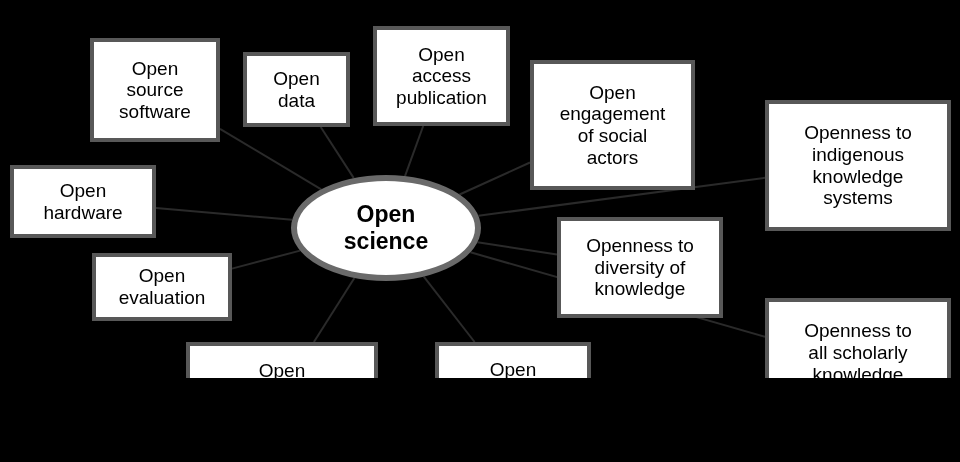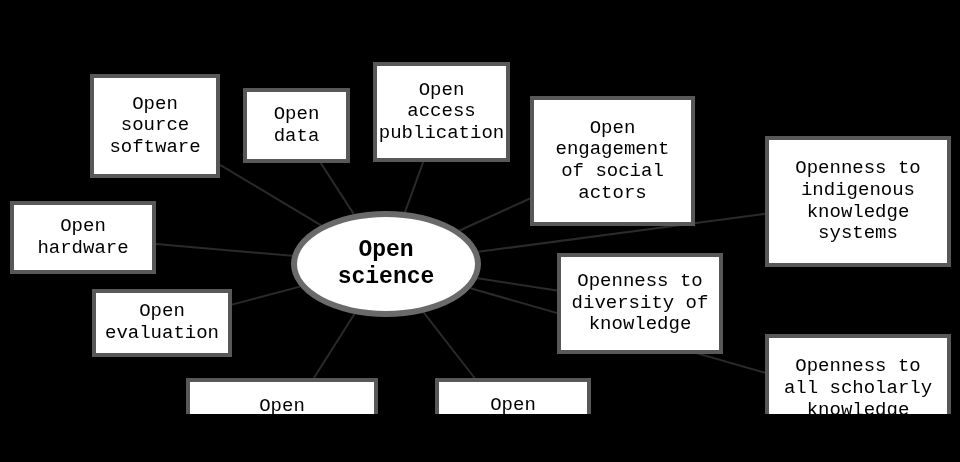--- a/index.html
+++ b/index.html
@@ -6,22 +6,21 @@
     margin: 0;
     padding: 0;
     background: #000000;
   }
   #canvas {
     position: relative;
     width: 960px;
     height: 378px;
     background: #000000;
     overflow: hidden;
-    font-family: Liberation Mono, monospace;
-    margin-top: 36px;
+    font-family: Liberation Sans, sans-serif;
   }
   #connectors {
     position: absolute;
     left: 0;
     top: 0;
     width: 960px;
     height: 462px;
     pointer-events: none;
   }
   .node {

